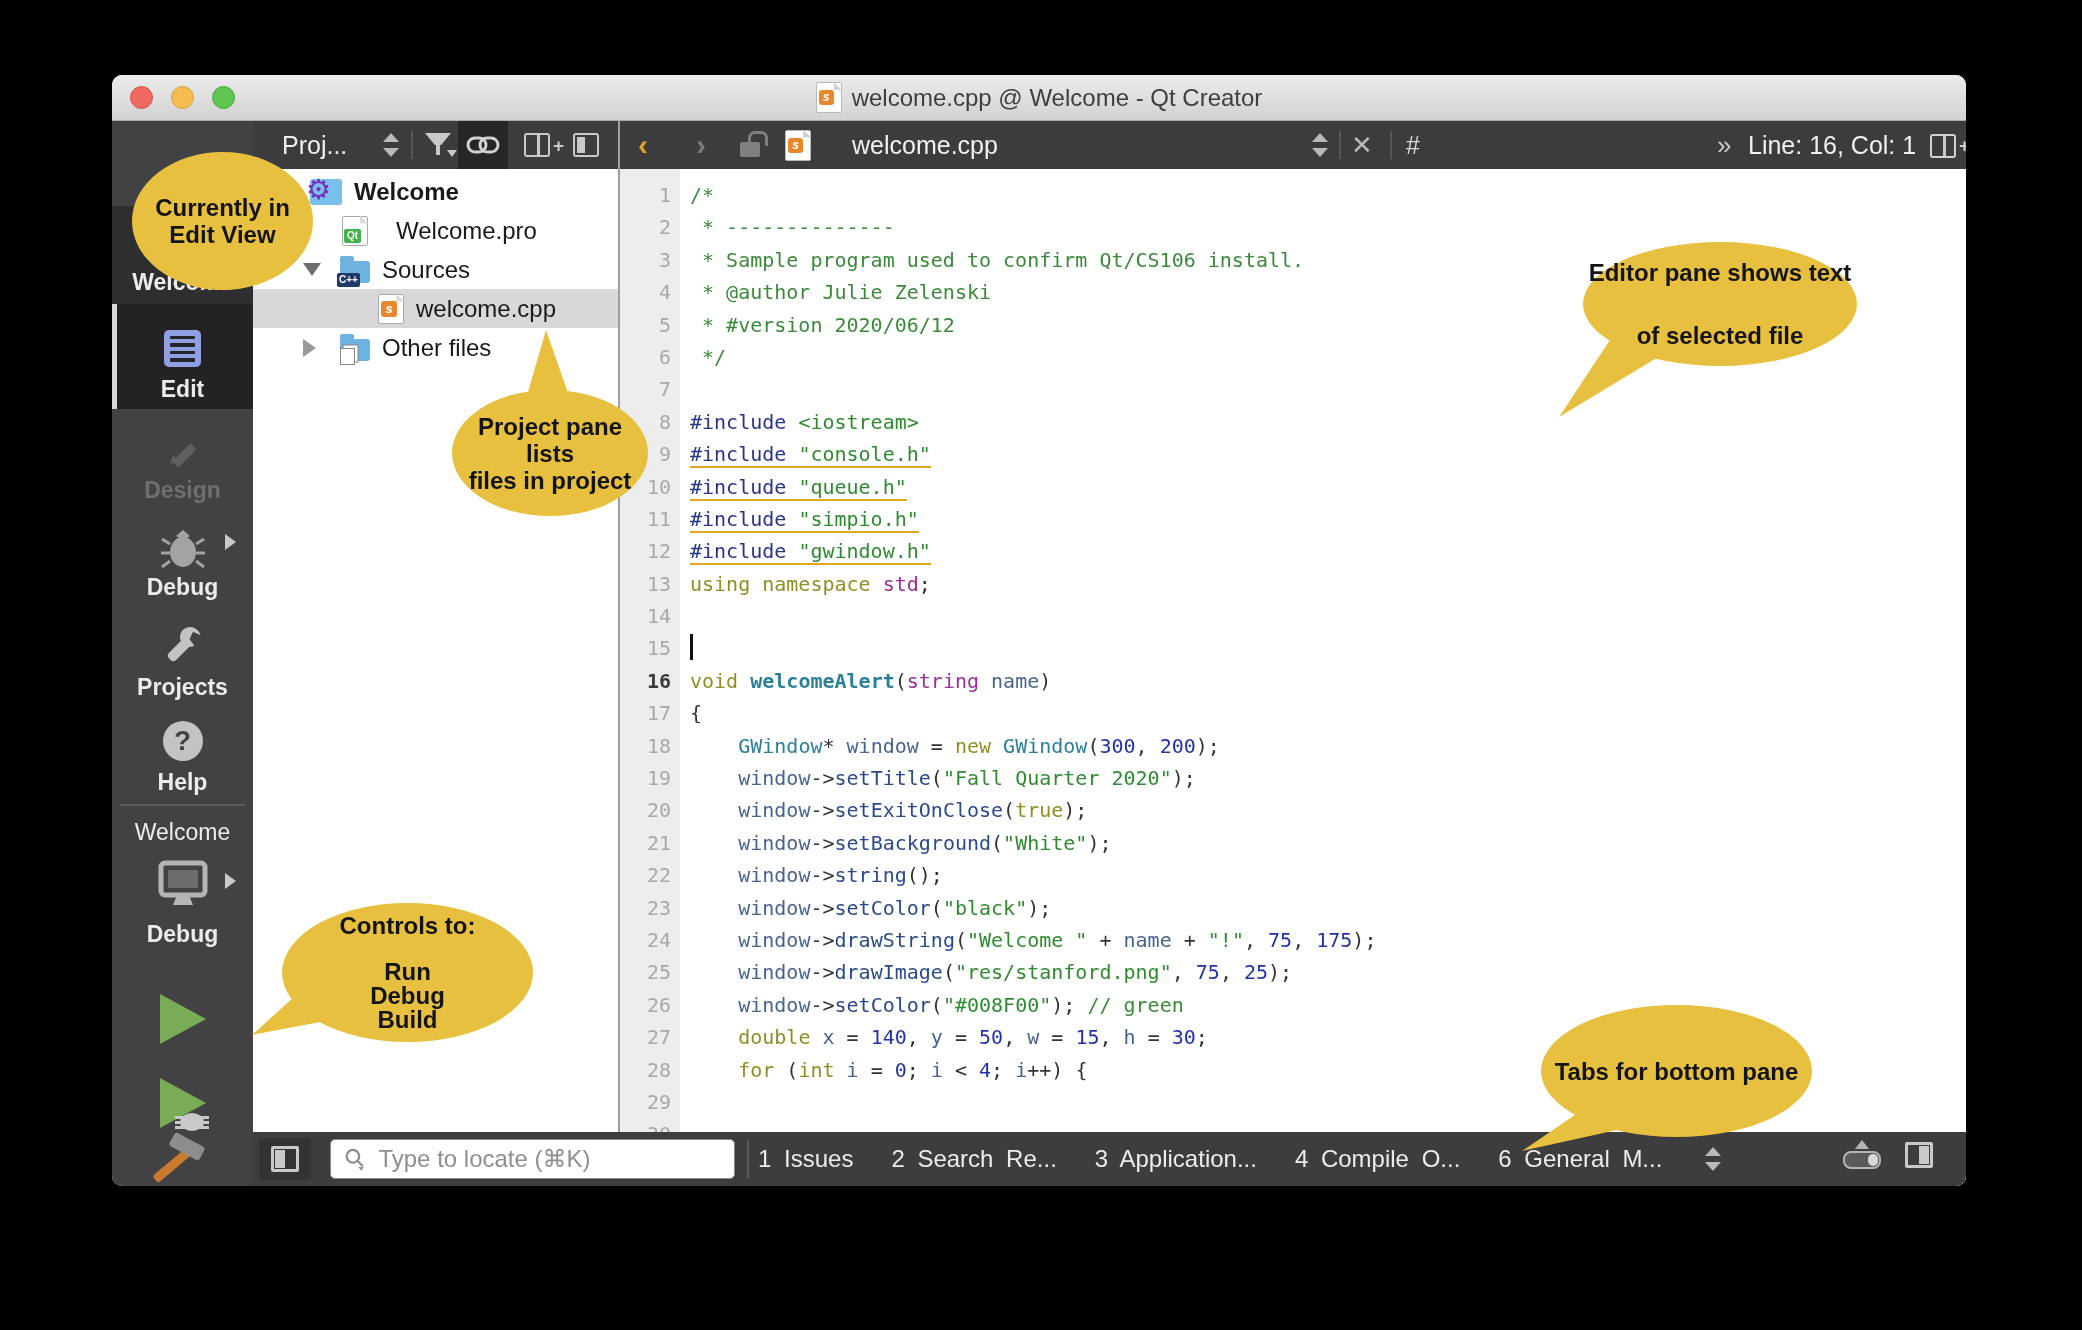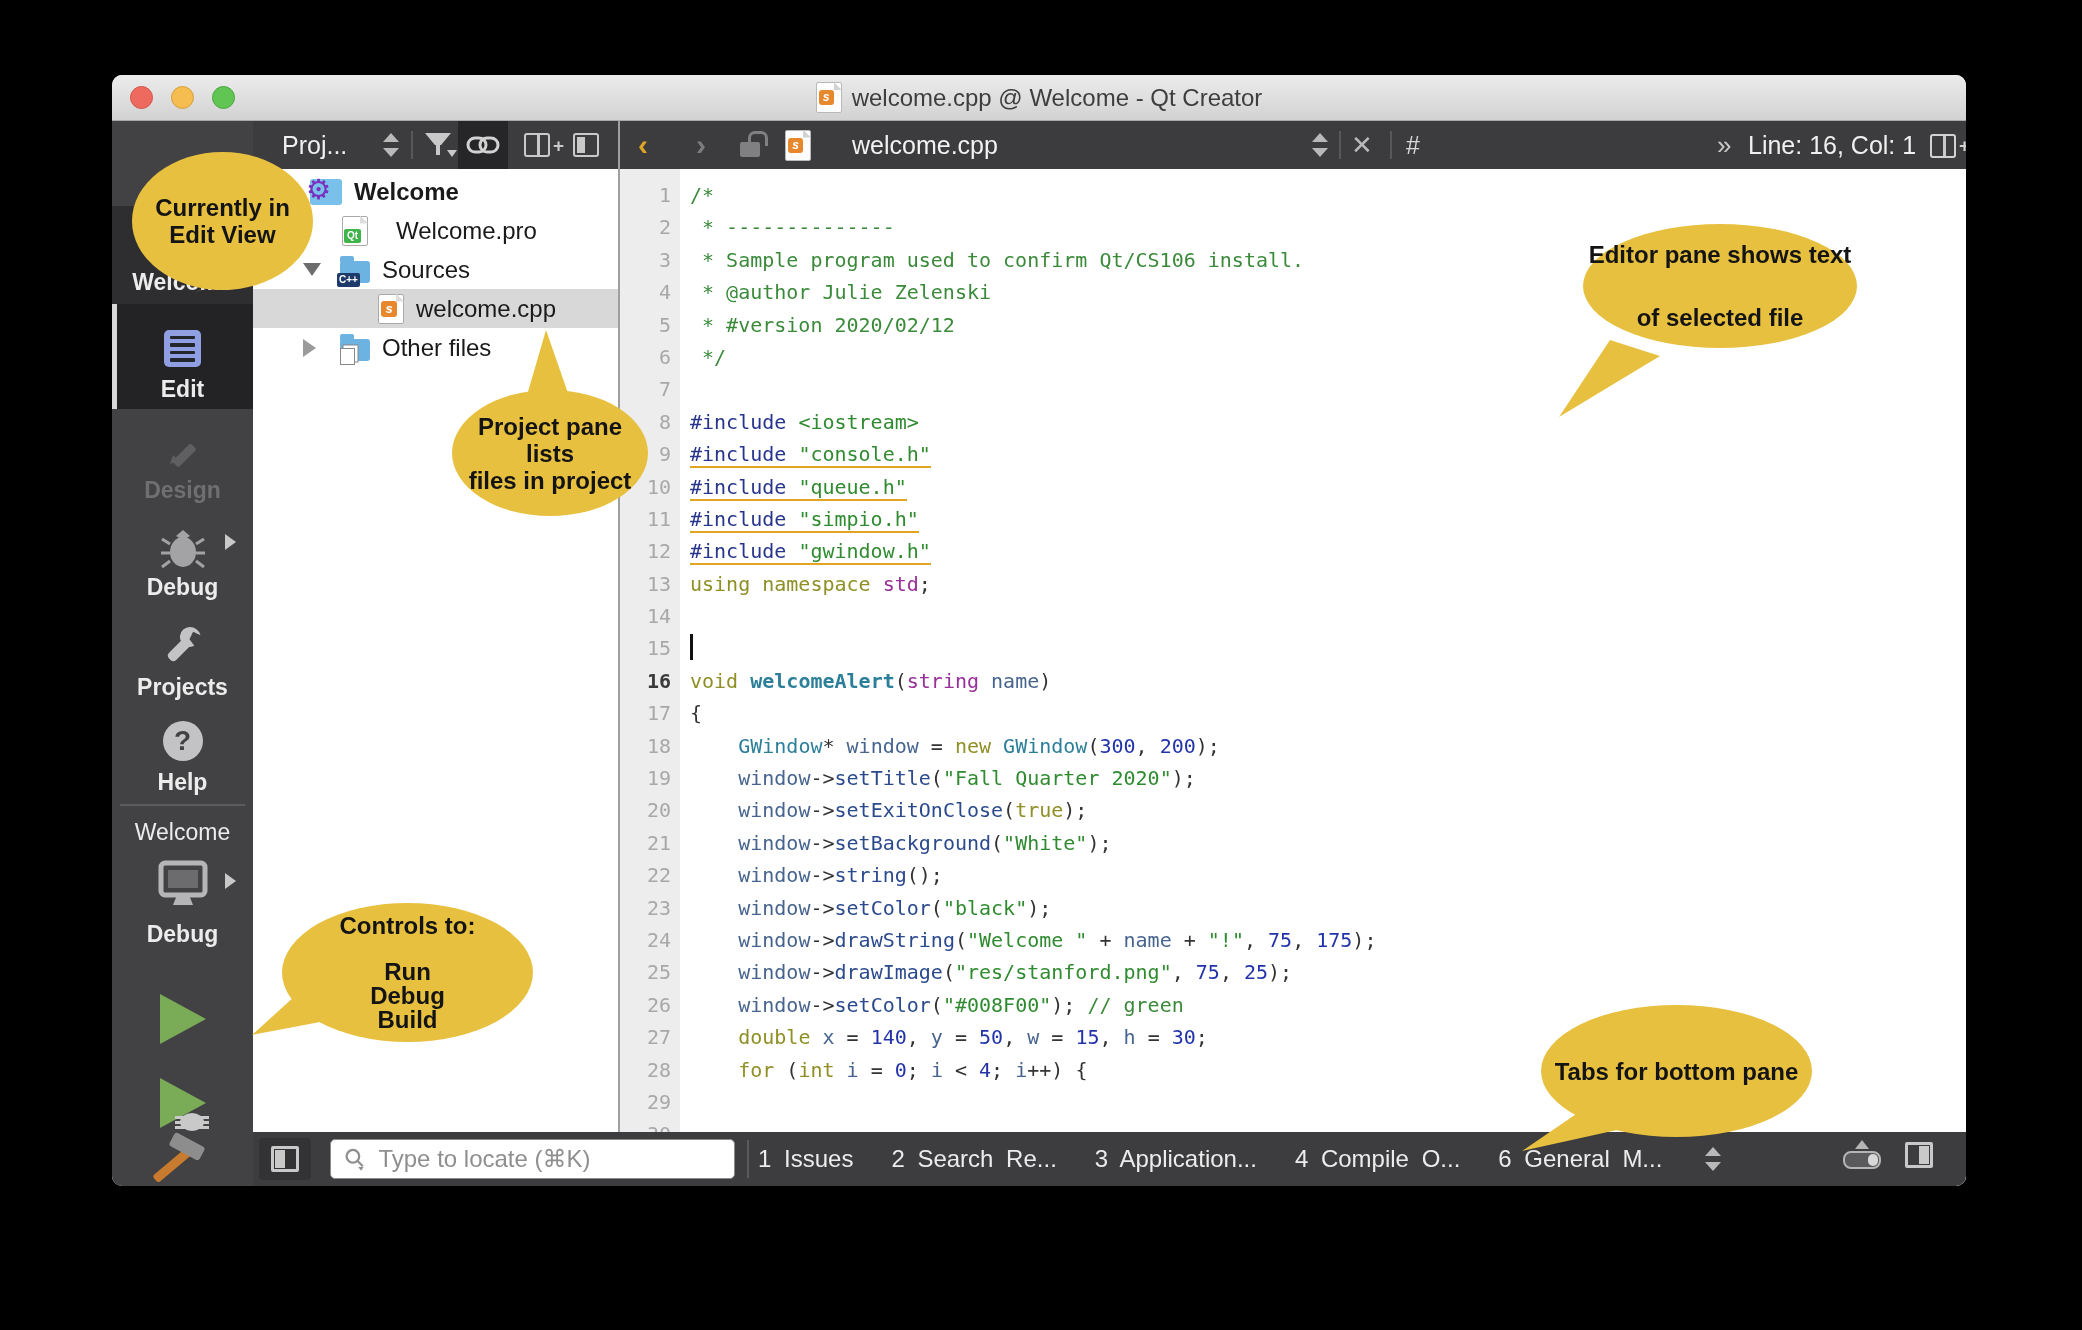--- a/index.html
+++ b/index.html
@@ -371,21 +371,21 @@
               <div>27</div>
               <div>28</div>
               <div>29</div>
               <div>30</div>
             </div>
           <div class="code">
               <div class="code-line"><span class="tk-cm">/*</span></div>
               <div class="code-line"><span class="tk-cm"> * --------------</span></div>
               <div class="code-line"><span class="tk-cm"> * Sample program used to confirm Qt/CS106 install.</span></div>
               <div class="code-line"><span class="tk-cm"> * @author Julie Zelenski</span></div>
-              <div class="code-line"><span class="tk-cm"> * #version 2020/02/12</span></div>
+              <div class="code-line"><span class="tk-cm"> * #version 2020/06/12</span></div>
               <div class="code-line"><span class="tk-cm"> */</span></div>
               <div class="code-line"></div>
               <div class="code-line"><span class="tk-pp">#include </span><span class="tk-str">&lt;iostream&gt;</span></div>
               <div class="code-line"><span class="tk-pp ul">#include </span><span class="tk-str ul">"console.h"</span></div>
               <div class="code-line"><span class="tk-pp ul">#include </span><span class="tk-str ul">"queue.h"</span></div>
               <div class="code-line"><span class="tk-pp ul">#include </span><span class="tk-str ul">"simpio.h"</span></div>
               <div class="code-line"><span class="tk-pp ul">#include </span><span class="tk-str ul">"gwindow.h"</span></div>
               <div class="code-line"><span class="tk-kw">using namespace </span><span class="tk-ty">std</span><span class="tk-pl">;</span></div>
               <div class="code-line"></div>
               <div class="code-line"><span class="cursor"></span></div>
@@ -445,21 +445,21 @@
   </svg>
 
   <div class="callout" style="left:452px;top:390px;width:196px;height:126px;">
     <div>Project pane lists</div>
     <div>files in project</div>
   </div>
   <div class="callout" style="left:132px;top:152px;width:181px;height:138px;">
     <div>Currently in</div>
     <div>Edit View</div>
   </div>
-  <div class="callout" style="left:1583px;top:224px;width:274px;height:124px;gap:36px;">
+  <div class="callout" style="left:1583px;top:242px;width:274px;height:124px;gap:36px;">
     <div>Editor pane shows text</div>
     <div>of selected file</div>
   </div>
   <div class="callout" style="left:282px;top:903px;width:251px;height:139px;line-height:24px;">
     <div>Controls to:</div>
     <div class="gap"></div>
     <div>
         <div>Run</div>
         <div>Debug</div>
         <div>Build</div>

